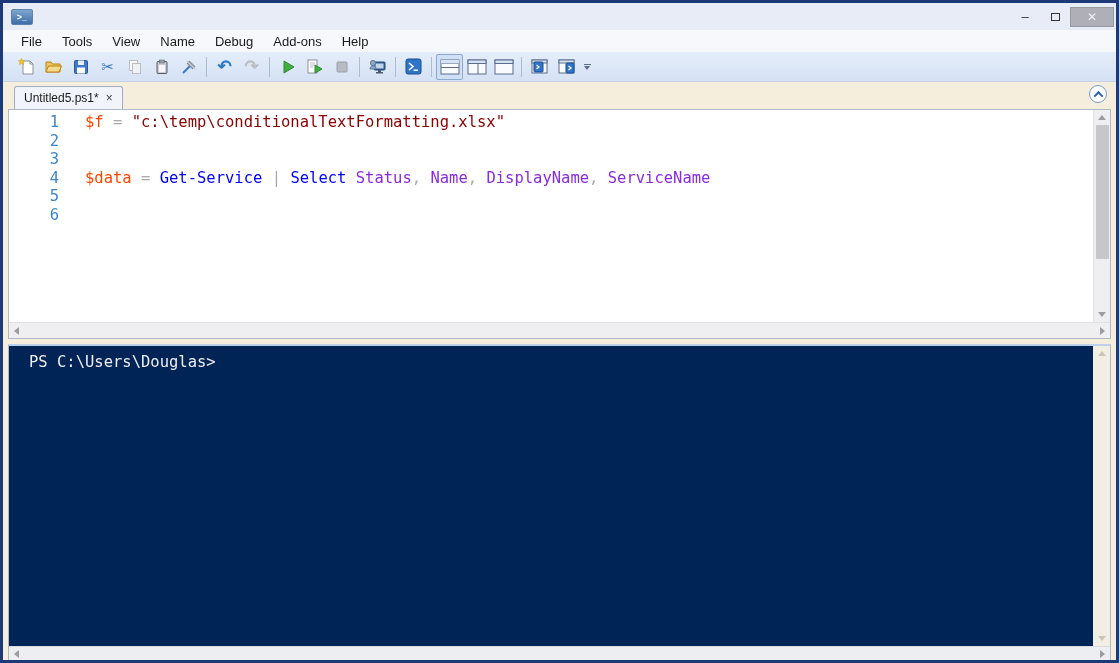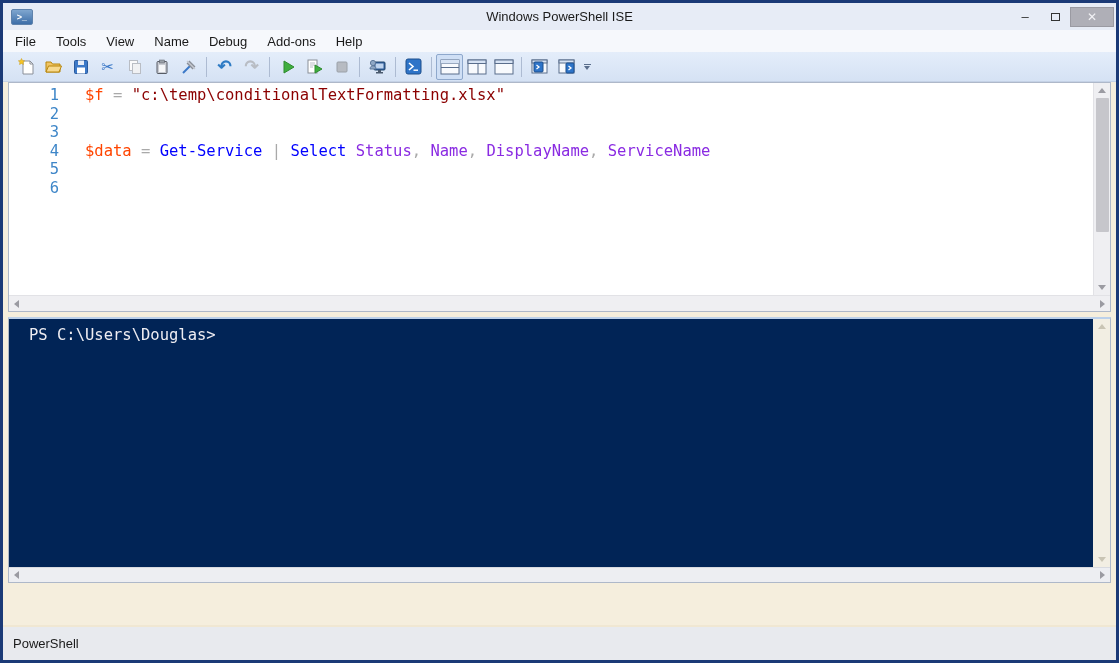--- a/index.html
+++ b/index.html
@@ -14,21 +14,21 @@
     background:linear-gradient(#7FA6CF,#3D6EA8); border:1px solid #5E82AC;
     color:#fff; font-size:9px; font-weight:bold; display:flex; align-items:center; justify-content:center; }
   .title-text { position:absolute; left:0; right:0; text-align:center; font-size:13px; color:#1A1A1A; }
   .win-controls { margin-left:auto; display:flex; align-items:center; height:100%; z-index:2; }
   .win-btn { width:30px; height:20px; display:flex; align-items:center; justify-content:center;
     font-size:13px; color:#333; }
   .btn-max-glyph { width:9px; height:8px; border:1px solid #333; display:inline-block; }
   .btn-close { width:44px; height:20px; background:#AFAFB7; border:1px solid #9A9AA2;
     color:#F2F2F5; font-size:12px; margin-right:2px; display:flex; align-items:center; justify-content:center; }
   
-  .menubar { height:22px; background:#F6F8FC; display:flex; align-items:center; padding-left:4px; gap:4px; flex:0 0 auto; }
+  .menubar { height:22px; background:#F6F8FC; display:flex; align-items:center; padding-left:10px; gap:4px; flex:0 0 auto; }
   .menu-item { font-size:13px; color:#1A1A1A; padding:2px 8px; }
   
   .toolbar { height:30px; background:linear-gradient(#E4EDFA,#D5E2F4); border-bottom:1px solid #C5D2E6;
     display:flex; align-items:center; padding-left:10px; flex:0 0 auto; }
   .tb-btn { width:27px; height:26px; display:flex; align-items:center; justify-content:center; }
   .tb-sep { width:1px; height:20px; background:#ADBBD2; margin:0 4px; }
   .tb-glyph { font-size:15px; line-height:1; }
   .tb-sel { border:1px solid #8EA8CC; background:#CFDFF5; border-radius:2px; }
   .overflow-btn { width:14px; height:24px; display:flex; flex-direction:column; align-items:center; justify-content:center; color:#5A6E8C; }
   .overflow-bar { width:7px; height:1px; background:#5A6E8C; margin-bottom:1px; }
@@ -60,21 +60,21 @@
   .arr-dn { border-left:4px solid transparent; border-right:4px solid transparent; border-top:5px solid #9B9BA2; }
   .arr-lf { border-top:4px solid transparent; border-bottom:4px solid transparent; border-right:5px solid #9B9BA2; }
   .arr-rt { border-top:4px solid transparent; border-bottom:4px solid transparent; border-left:5px solid #9B9BA2; }
   .vthumb { width:13px; height:134px; background:#C6C6CB; border-radius:1px; }
   .spacer { flex:1 1 auto; }
   .hscroll { height:16px; background:#EFEFF2; border-top:1px solid #E2E2E6; display:flex; align-items:center; padding:0 5px; }
   
   .splitter { height:5px; flex:0 0 auto; }
   
   .console-pane { border:1px solid #AEB8C9; border-top:2px solid #BBD0EA; display:flex; flex-direction:column; flex:0 0 auto; }
-  .console-body { height:248px; display:flex; }
+  .console-body { height:300px; display:flex; }
   .console-text { flex:1 1 auto; background:#012456; color:#EEEDF2; font-family:"DejaVu Sans Mono", monospace;
     font-size:15.5px; padding:7px 0 0 20px; white-space:pre; }
   .console-vscroll { width:17px; background:#F2EEE3; display:flex; flex-direction:column; align-items:center; flex:0 0 auto; }
   .c-arr-up { border-left:4px solid transparent; border-right:4px solid transparent; border-bottom:5px solid #C9C4B4; }
   .c-arr-dn { border-left:4px solid transparent; border-right:4px solid transparent; border-top:5px solid #C9C4B4; }
   .console-hscroll { height:15px; background:#EDEEF2; border-top:1px solid #D8DAE0; display:flex; align-items:center; padding:0 5px; }
   
   .status-sep-line { height:2px; background:#F0E7D2; flex:0 0 auto; }
   .statusbar { height:33px; background:#E8EAEE; display:flex; align-items:center; padding:0 10px; flex:0 0 auto; }
   .status-text { font-size:13px; color:#1A1A1A; }
@@ -92,21 +92,20 @@
   .grip i:nth-child(5){ right:5px; bottom:5px; } .grip i:nth-child(6){ right:1px; bottom:9px; }
   svg { display:block; }
 </style>
 </head>
 <body>
 
 <div class="window">
 
   <div class="titlebar">
     <div class="app-icon">&gt;_</div>
-    <div class="title-text">Windows PowerShell ISE</div>
     <div class="win-controls">
       <div class="win-btn">
           <span>–</span>
         </div>
       <div class="win-btn">
           <span class="btn-max-glyph"></span>
         </div>
       <div class="btn-close">
           <span>✕</span>
         </div>
@@ -251,20 +250,29 @@
       </svg>
     </div>
     <div class="overflow-btn">
       <span class="overflow-bar"></span>
       <span class="overflow-arrow"></span>
     </div>
   </div>
 
   <div class="workspace">
 
+    <div class="tabstrip">
+      <div class="tab">
+        <span class="tab-label">Untitled5.ps1*</span>
+        <span class="tab-close">×</span>
+      </div>
+      <div class="collapse-btn">
+        <span class="chev-up"></span>
+      </div>
+    </div>
 
     <div class="editor-pane">
       <div class="editor-body">
         <div class="code-lines">
             <div class="code-row">
               <span class="line-num">1</span>
               <span class="code-text"><span class="tk-var">$f</span><span class="tk-pln"> </span><span class="tk-op">=</span><span class="tk-pln"> </span><span class="tk-str">"c:\temp\conditionalTextFormatting.xlsx"</span></span>
             </div>
             <div class="code-row">
               <span class="line-num">2</span>

